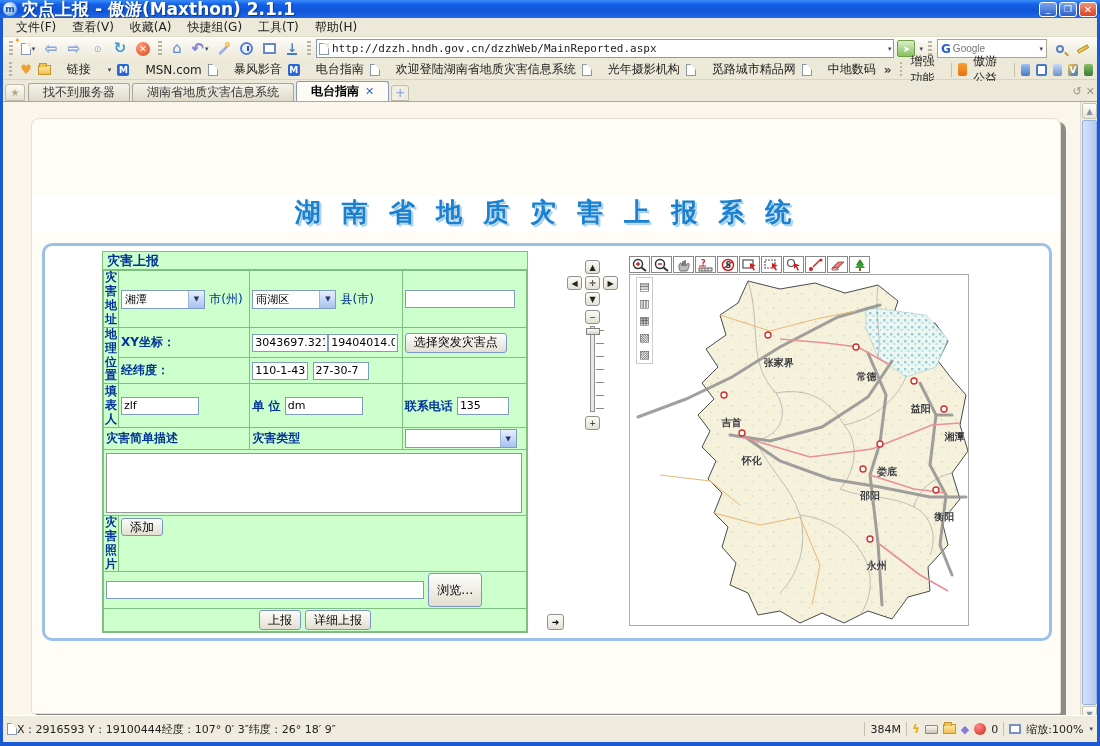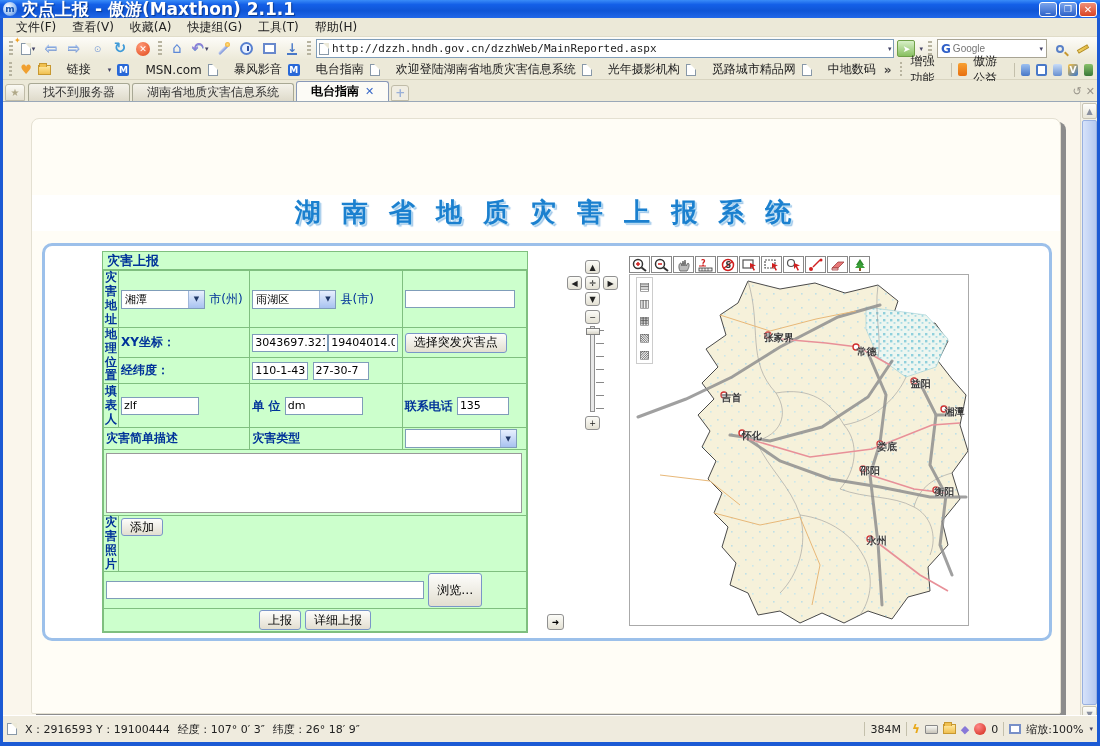--- a/index.html
+++ b/index.html
@@ -136,25 +136,25 @@
 
   
   .mapwrap { position:absolute; left:584px; top:10px; width:342px; height:372px; }
   .maptools { display:flex; gap:1px; margin-bottom:1px; }
   .mtb { width:21px; height:17px; background:#fff; border:1px solid #888; display:flex; align-items:center; justify-content:center; }
   .mapcanvas { position:relative; width:340px; height:352px; border:1px solid #AAA; background:#fff; overflow:hidden; }
   .layerstrip { position:absolute; left:6px; top:2px; width:17px; background:rgba(255,255,255,.9); border:1px solid #CCC;
     display:flex; flex-direction:column; gap:4px; padding:2px 1px; z-index:3; }
   .layer-ico { font-size:11px; color:#555; text-align:center; line-height:13px; }
   .citylabel { position:absolute; transform:translate(-50%,-50%); font-size:10px; color:#3A3A3A; font-weight:bold;
-    white-space:nowrap; z-index:2; text-shadow:0 0 2px #fff; }
+    white-space:nowrap; z-index:2; text-shadow:0 0 2px #fff;margin-top:25px; }
 
   
   .statusbar { position:absolute; left:0; right:0; bottom:0; height:27px; background:#EFEBDE; border-top:1px solid #fff;
-    display:flex; align-items:center; padding:0 4px; font-size:11px; color:#222; gap:8px; }
+    display:flex; align-items:center; padding:0 4px; font-size:11px; color:#222; }
   .sb-ico { flex:none; }
   .sb-right { margin-left:auto; display:flex; align-items:center; gap:5px; }
   .bolt { color:#E8A818; font-weight:bold; font-size:12px; }
   .printer-ico { width:13px; height:9px; background:linear-gradient(180deg,#F8F8F4,#C8C4B8); border:1px solid #888; border-radius:1px; }
   .book-ico { color:#8878D8; font-size:11px; }
   .adblk { width:12px; height:12px; border-radius:50%; background:radial-gradient(circle at 35% 30%,#F88,#D02818); }
   .resize-ico { width:12px; height:10px; border:2px solid #7890C8; background:#fff; }
 </style>
 </head>
 <body>

